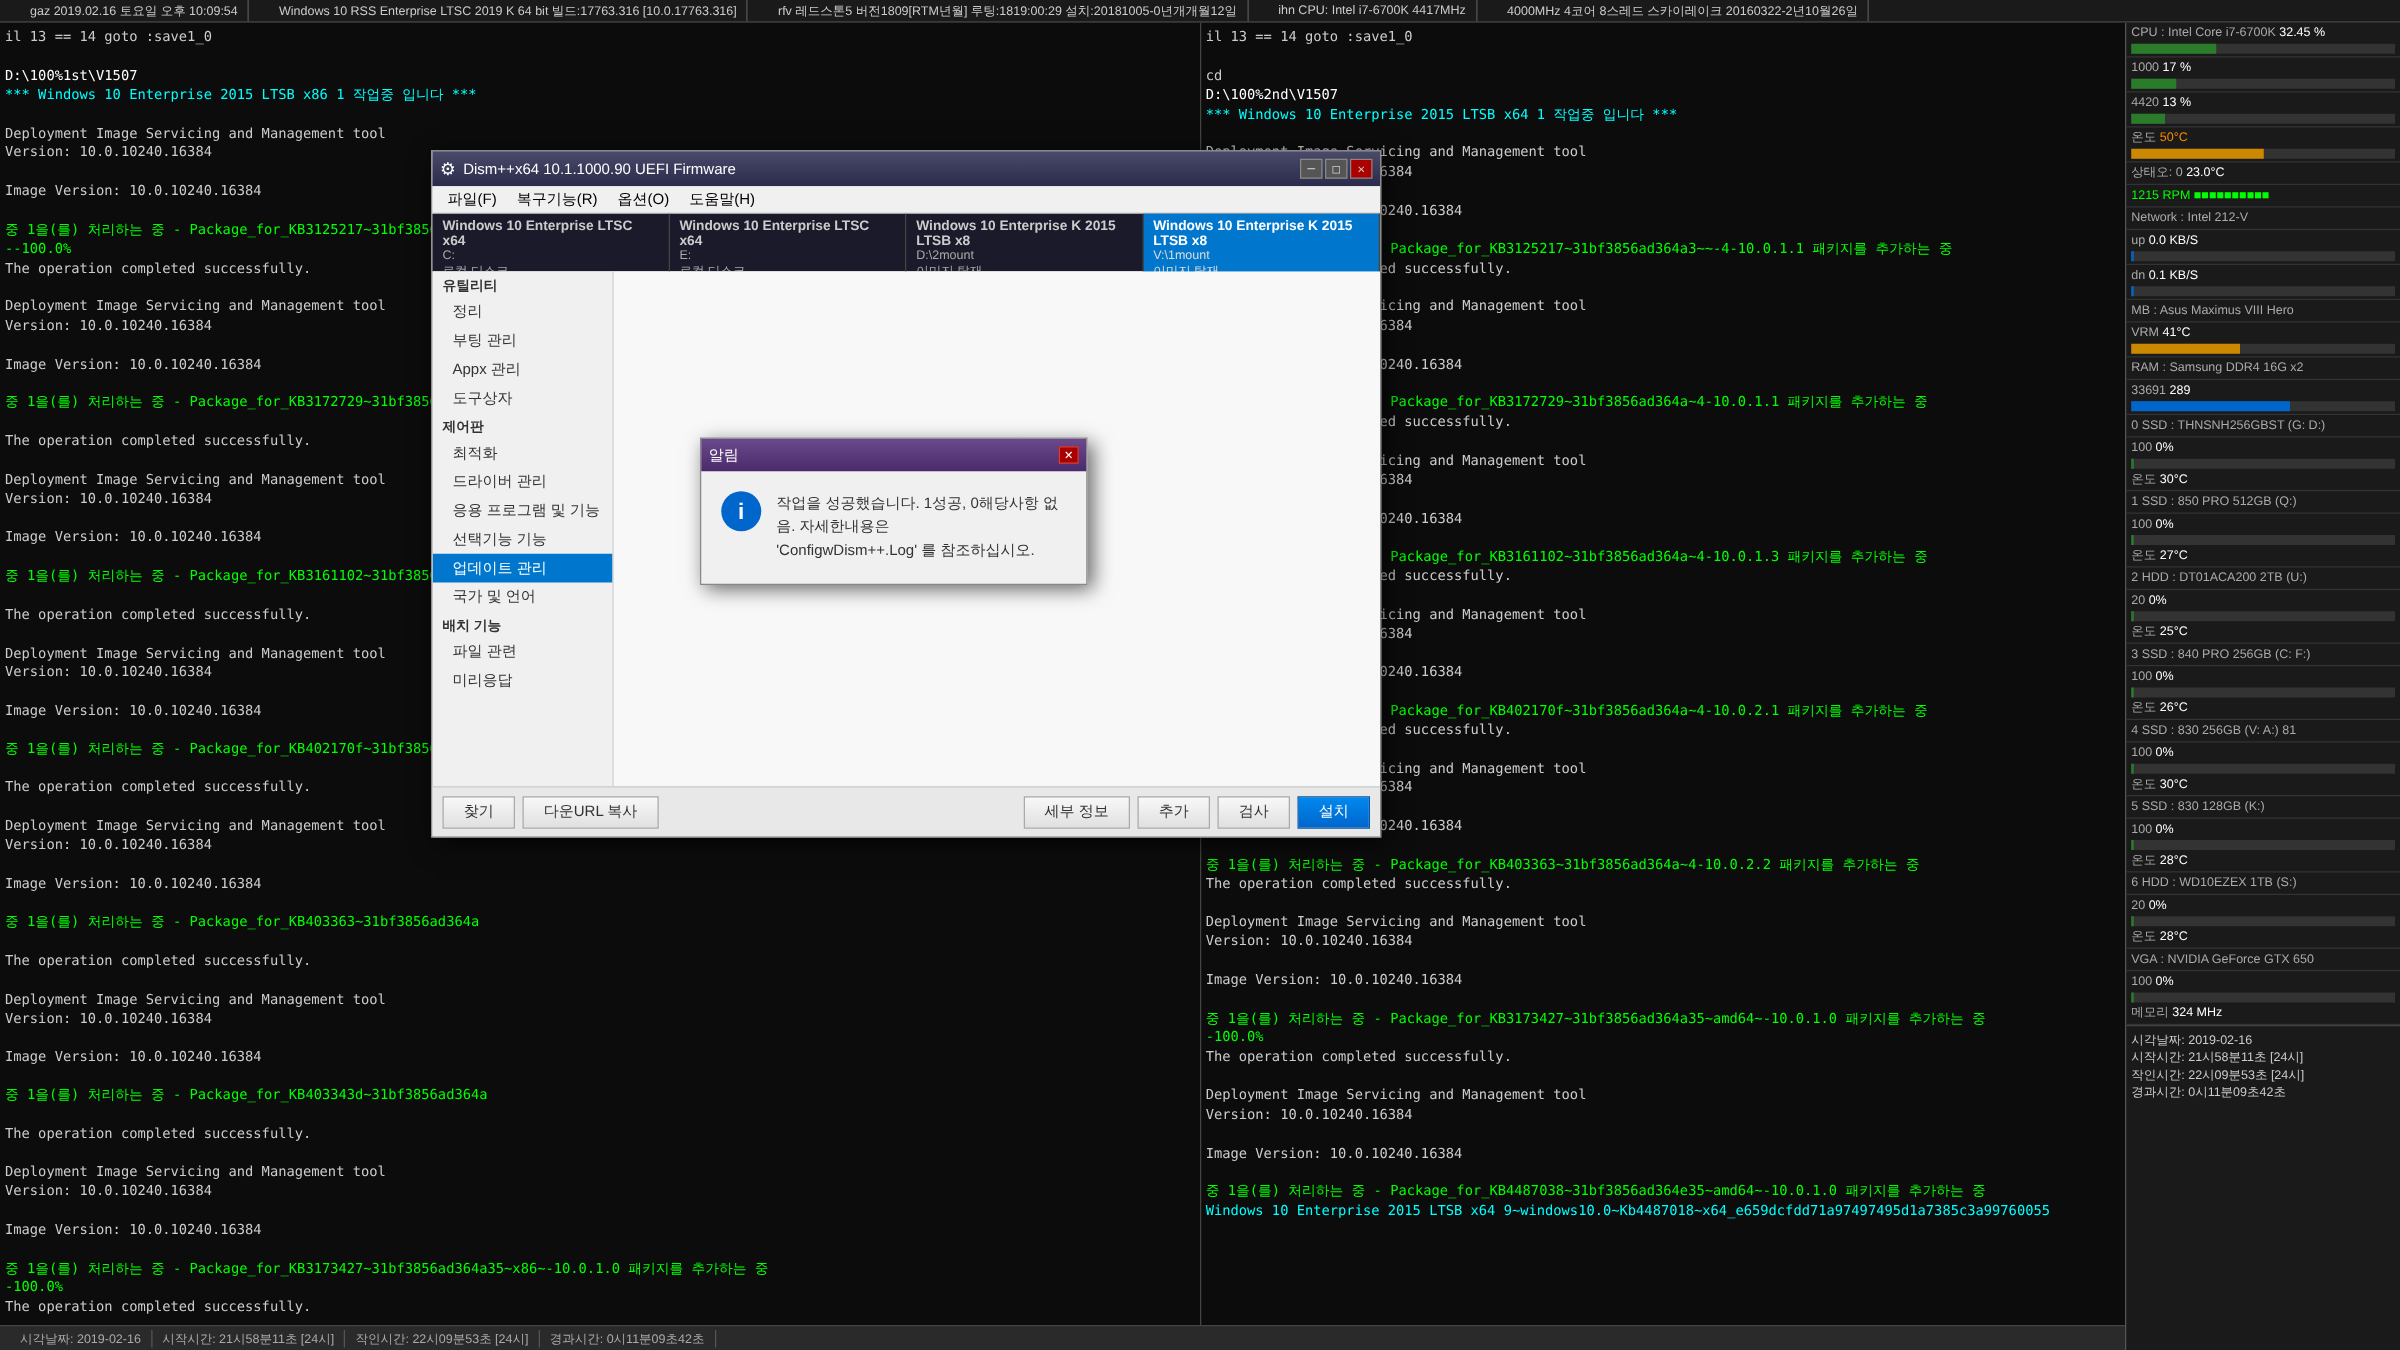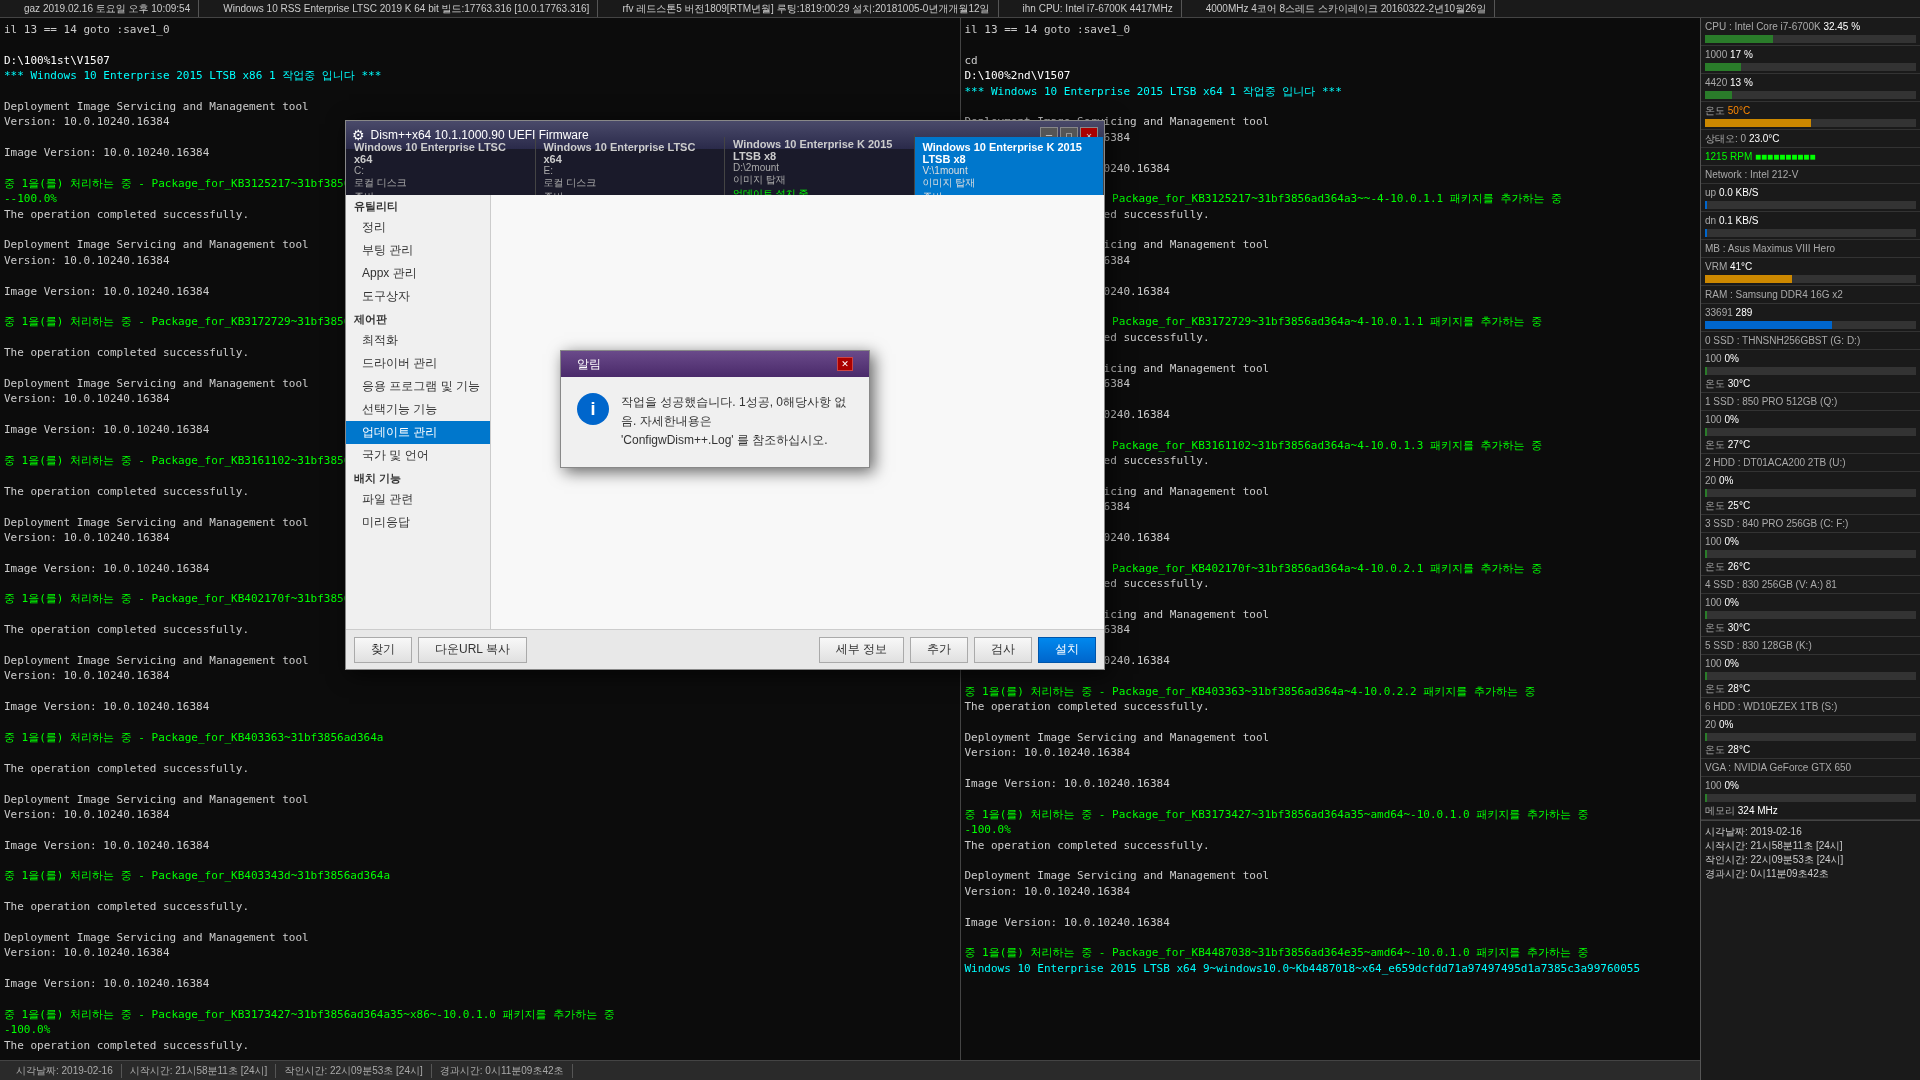--- a/index.html
+++ b/index.html
@@ -170,21 +170,21 @@
     .menu-item {
       padding: 2px 8px;
       cursor: pointer;
     }
 
     
     .dism-tabbar {
       height: 46px;
       background: #1a1a2a;
       display: flex;
-      align-items: center;
+      align-items: flex-start;
     }
 
     .drive-tab {
       flex: 1;
       display: flex;
       flex-direction: column;
       justify-content: center;
       padding: 4px 8px;
       border-right: 1px solid #444;
       cursor: pointer;
@@ -330,21 +330,21 @@
       box-shadow: 4px 4px 15px rgba(0,0,0,0.6);
       z-index: 400;
     }
 
     .alert-titlebar {
       height: 26px;
       background: linear-gradient(to bottom, #6a4a8a, #4a2a6a);
       display: flex;
       align-items: center;
       justify-content: space-between;
-      padding: 0 16px;
+      padding: 0 6px;
       color: white;
       font-size: 12px;
     }
 
     .alert-close-btn {
       width: 16px;
       height: 14px;
       background: #a00;
       border: 1px solid #c44;
       color: white;
@@ -737,20 +737,26 @@
       <span style="font-size:14px;">⚙</span>
       <span>Dism++x64 10.1.1000.90 UEFI Firmware</span>
     </div>
     <div class="titlebar-controls">
       <button class="titlebar-btn">─</button>
       <button class="titlebar-btn">□</button>
       <button class="titlebar-btn close">✕</button>
     </div>
   </div>
 
+  <div class="dism-menubar">
+    <div class="menu-item">파일(F)</div>
+    <div class="menu-item">복구기능(R)</div>
+    <div class="menu-item">옵션(O)</div>
+    <div class="menu-item">도움말(H)</div>
+  </div>
 
   <div class="dism-tabbar">
     <div class="drive-tab">
       <div class="drive-tab-name">Windows 10 Enterprise LTSC x64</div>
       <div class="drive-tab-sub">
         <span>C:</span>
       </div>
       <div class="drive-tab-sub">
         <span>로컬 디스크</span>
       </div>

